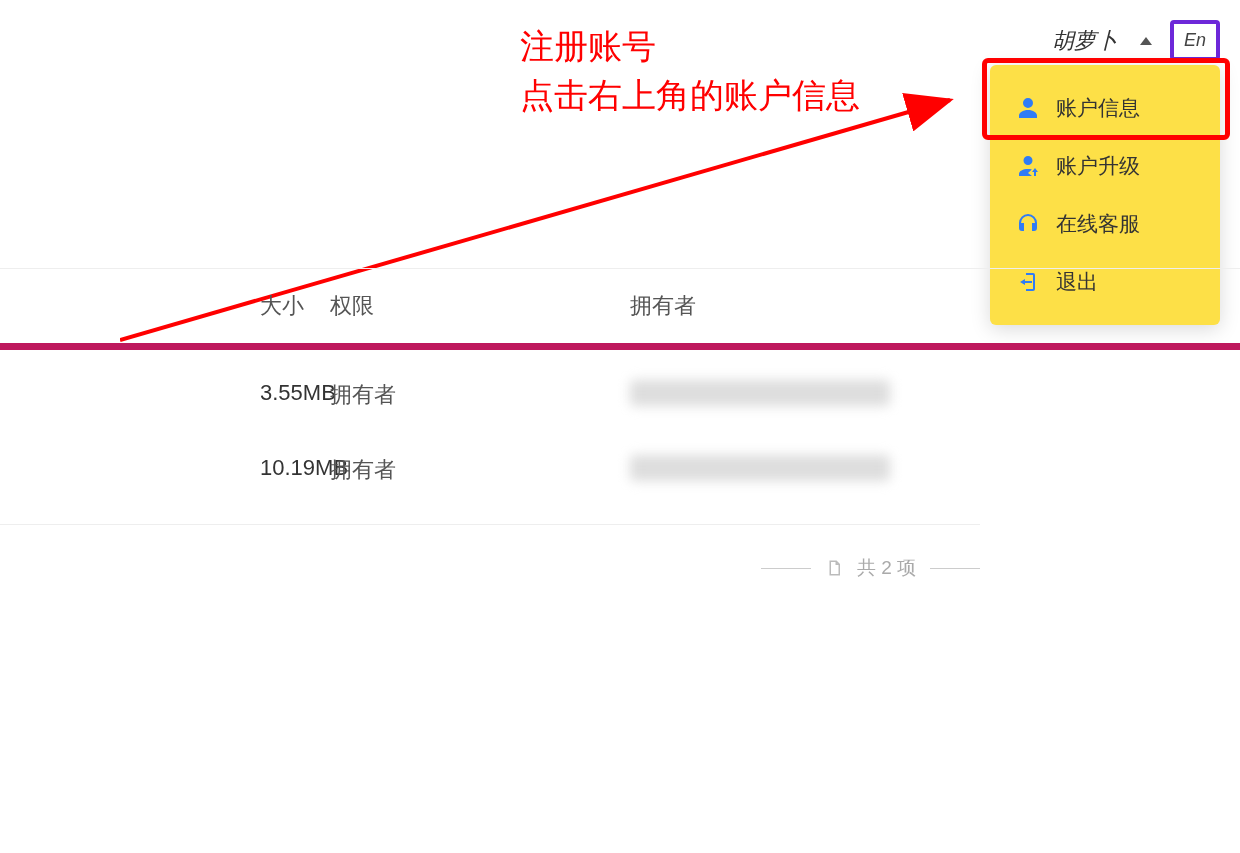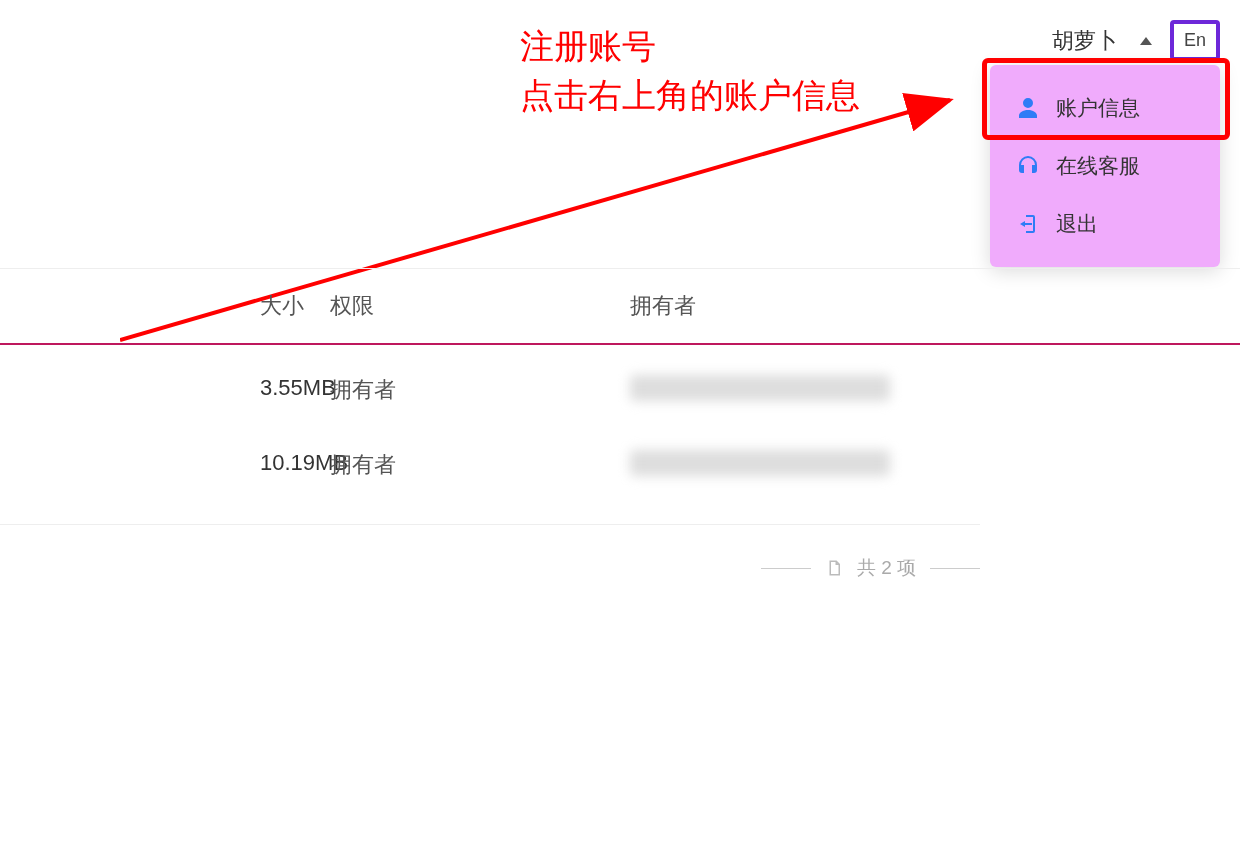--- a/index.html
+++ b/index.html
@@ -1,37 +1,37 @@
 <!DOCTYPE html>
 <html><head>
 <meta charset="utf-8">
 <style>
   * { box-sizing: border-box; margin: 0; padding: 0; }
   html, body { width: 1240px; height: 853px; font-family: -apple-system, "PingFang SC", "Microsoft YaHei", sans-serif; background: #fff; overflow: hidden; position: relative; }
 
   
-  .topbar { position: absolute; top: 20px; right: 20px; display: flex; align-items: center; gap: 18px; }
+  .topbar { position: absolute; top: 20px; right: 20px; display: flex; align-items: center; gap: 18px; font-style: italic; }
   .username { font-size: 22px; color: #333; }
   .caret-up-icon { width: 0; height: 0; border-left: 6px solid transparent; border-right: 6px solid transparent; border-bottom: 8px solid #555; display:inline-block; margin-left:4px; }
   .lang-btn { border: 4px solid #6d28d9; border-radius: 4px; padding: 6px 10px; font-size: 18px; color: #444; cursor: pointer; }
 
   
-  .dropdown { position: absolute; top: 65px; right: 20px; width: 230px; background: #f0abfc; box-shadow: 0 4px 20px rgba(0,0,0,0.15); border-radius: 6px; padding: 14px 0; }
+  .dropdown { position: absolute; top: 65px; right: 20px; width: 230px; background: #fde047; box-shadow: 0 4px 20px rgba(0,0,0,0.15); border-radius: 6px; padding: 14px 0; }
   .dropdown-item { display: flex; align-items: center; gap: 16px; padding: 15px 26px; font-size: 21px; color: #333; cursor: pointer; }
   .dropdown-item.selected {  }
   .dd-icon { width: 24px; height: 24px; display:flex; align-items:center; justify-content:center; }
 
   
   .annotation-text { position:absolute; top:22px; left:520px; color:#ff0000; font-size:34px; line-height:1.45; white-space:pre; }
   .red-box { position:absolute; top:58px; right:10px; width:248px; height:82px; border:5px solid #ff0000; border-radius:6px; pointer-events:none; }
   .arrow-svg { position:absolute; top:45px; left:120px; width:865px; height:310px; pointer-events:none; }
 
   
   .table-wrap { position:absolute; top:268px; left:0; right:0; }
-  .table-header { display:flex; padding: 22px 0; border-bottom:2px solid #be185d; border-top:1px solid #eee; color:#555; font-size:22px; }
+  .table-header { display:flex; padding: 22px 0; border-bottom:7px solid #be185d; border-top:1px solid #eee; color:#555; font-size:22px; }
   .col-size  { width:330px; padding-left:260px; }
   .col-perm  { width:300px; }
   .col-owner { width:350px; }
   .table-row { display:flex; padding: 30px 0 12px 0; color:#333; font-size:22px; }
   .table-row .col-size { color:#333; }
   .table-row .col-perm { color:#555; }
   .owner-blur { display:inline-block; width:260px; height:26px; background:#ddd; filter:blur(6px); border-radius:4px; }
   .row-sep { border-bottom:1px solid transparent; }
 
   .table-footer-line { position:absolute; top:524px; left:0; right:260px; border-top:1px solid #eee; }
@@ -52,20 +52,29 @@
 </div>
 
 <div class="dropdown">
   <div class="dropdown-item selected">
     <span class="dd-icon">
       <svg viewBox="0 0 24 24" width="24" height="24">
           <path fill="#2f7cf6" d="M12 12a5 5 0 1 0 0-10 5 5 0 0 0 0 10zm0 2c-5 0-9 2.5-9 5.5V22h18v-2.5c0-3-4-5.5-9-5.5z"></path>
         </svg>
     </span>
     <span>账户信息</span>
+  </div>
+  <div class="dropdown-item">
+    <span class="dd-icon">
+      <svg viewBox="0 0 24 24" width="24" height="24">
+          <path fill="#2f7cf6" d="M12 11a4.5 4.5 0 1 0 0-9 4.5 4.5 0 0 0 0 9zm-9 11v-2c0-3 4-5 9-5 1.4 0 2.7.16 3.9.47L12 19l4 3H3z"></path>
+          <path fill="#2f7cf6" d="M19 14l3 4h-2v4h-2v-4h-2l3-4z"></path>
+        </svg>
+    </span>
+    <span>账户升级</span>
   </div>
   <div class="dropdown-item">
     <span class="dd-icon">
       <svg viewBox="0 0 24 24" width="24" height="24">
           <path fill="#2f7cf6" d="M12 2a9 9 0 0 0-9 9v5a3 3 0 0 0 3 3h2v-8H5v-0a7 7 0 1 1 14 0v0h-3v8h2a3 3 0 0 0 3-3v-5a9 9 0 0 0-9-9z"></path>
         </svg>
     </span>
     <span>在线客服</span>
   </div>
   <div class="dropdown-item">

